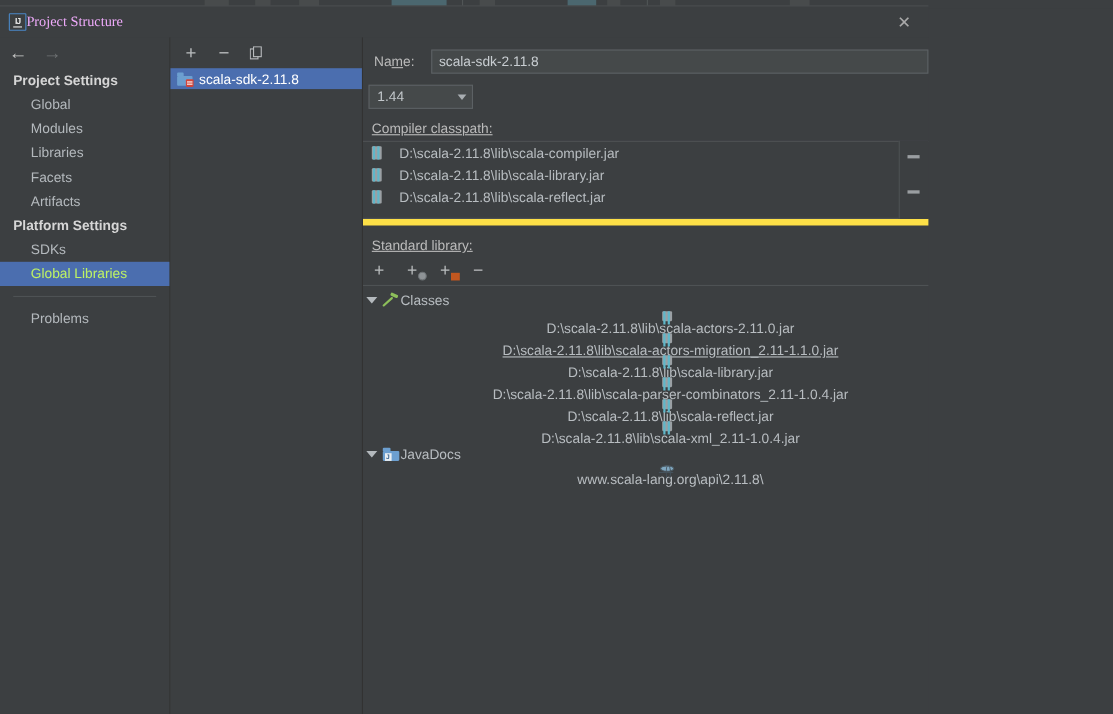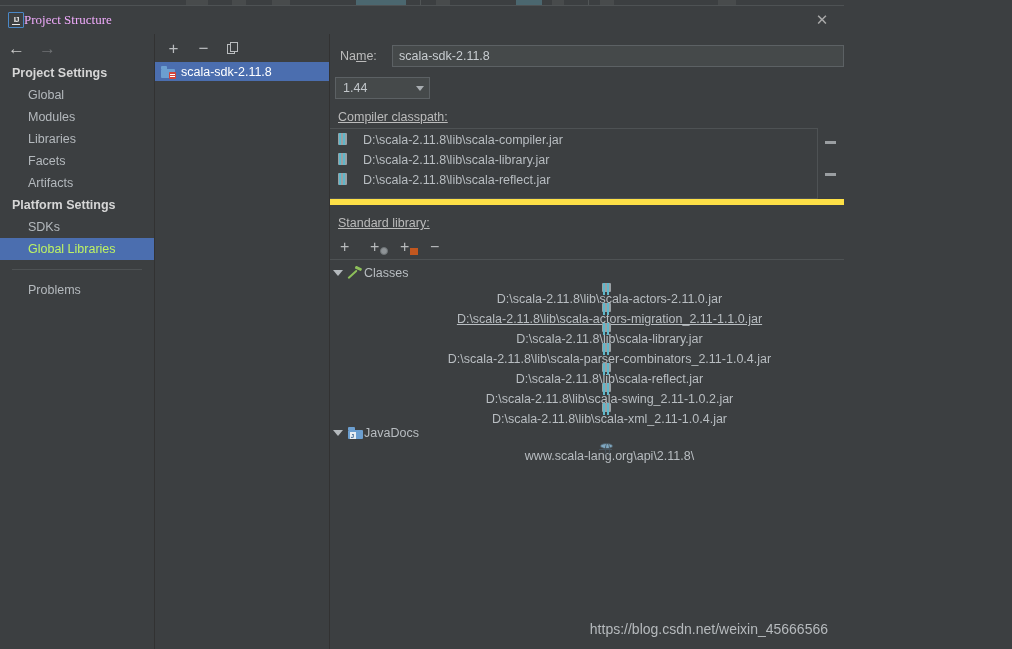--- a/index.html
+++ b/index.html
@@ -492,24 +492,20 @@
           <div class="tree-row indent-2">
             <span class="jar-ico"></span>
             <span style="margin-left:7px;">D:\scala-2.11.8\lib\scala-parser-combinators_2.11-1.0.4.jar</span>
           </div>
           <div class="tree-row indent-2">
             <span class="jar-ico"></span>
             <span style="margin-left:7px;">D:\scala-2.11.8\lib\scala-reflect.jar</span>
           </div>
           <div class="tree-row indent-2">
             <span class="jar-ico"></span>
-            <span style="margin-left:7px;">D:\scala-2.11.8\lib\scala-swing_2.11-1.0.2.jar</span>
-          </div>
-          <div class="tree-row indent-2">
-            <span class="jar-ico"></span>
             <span style="margin-left:7px;">D:\scala-2.11.8\lib\scala-xml_2.11-1.0.4.jar</span>
           </div>
 
           <div class="tree-row">
             <span class="twisty">
                 <span class="tri-down"></span>
               </span>
             <span class="node-ico">
               <span class="jdoc-folder">
                   <span class="ft"></span>
@@ -522,15 +518,14 @@
 
           <div class="tree-row indent-2">
             <span class="globe-ico"></span>
             <span style="margin-left:7px;">www.scala-lang.org\api\2.11.8\</span>
           </div>
 
         </div>
       </div>
     </div>
 
-    <div class="watermark">https://blog.csdn.net/weixin_45666566</div>
   </div>
 </div>
 
 </body></html>

